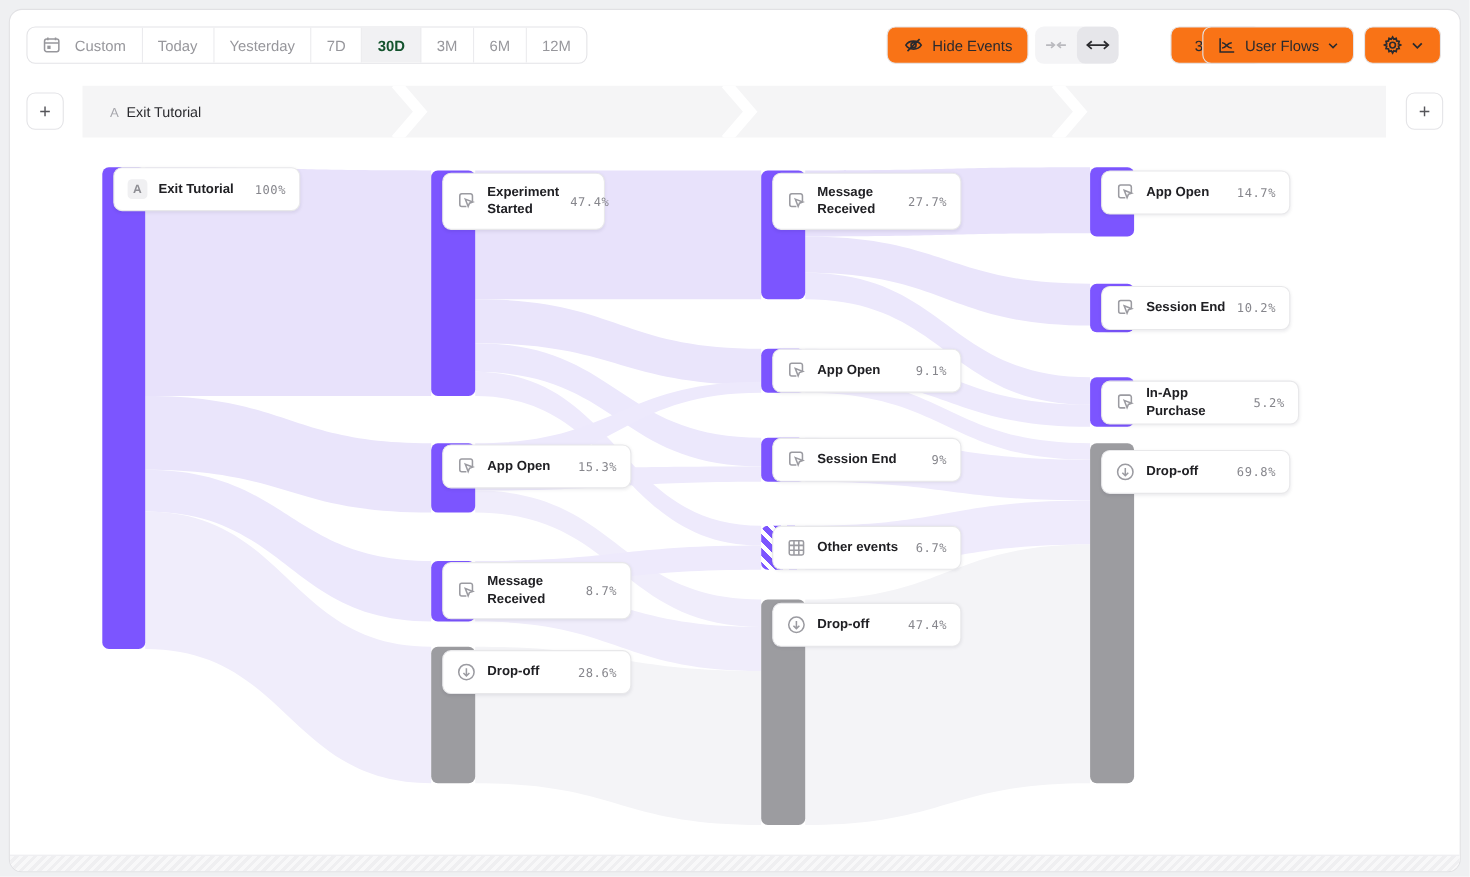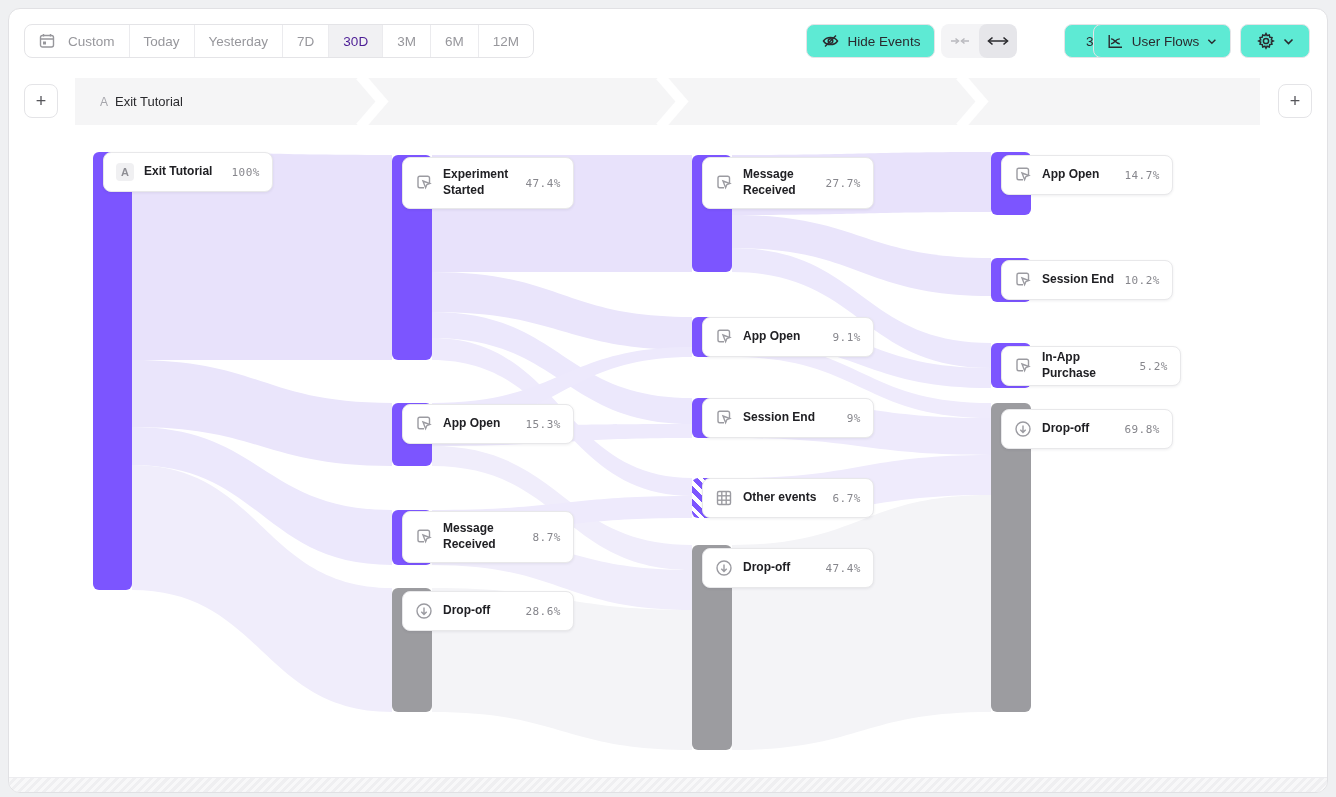--- a/index.html
+++ b/index.html
@@ -12,24 +12,24 @@
   .hatch-strip { position:absolute; left:0; bottom:0; width:100%; height:15px;
     border-top:1px solid #ECECEF;
     background:repeating-linear-gradient(135deg,#f8f8f9 0 3px,#efeff1 3px 6px); }
 
   
   .seg-group { position:absolute; display:flex; background:#fff; border:1px solid #E4E4E7;
     border-radius:8px; height:34px; overflow:hidden; }
   .seg-cell { display:flex; align-items:center; justify-content:center; gap:13px; padding:0 14px;
     font-size:13.5px; color:#97979C; border-right:1px solid #EBEBEE; cursor:pointer; white-space:nowrap; }
   .seg-cell:last-child { border-right:none; }
-  .seg-cell.active { background:#F1F1F3; color:#4c1d95; font-weight:400; }
+  .seg-cell.active { background:#F1F1F3; color:#14532d; font-weight:700; }
 
   .btn { position:absolute; height:34px; display:flex; align-items:center; justify-content:center;
-    gap:8px; background:#5eead4; border:1px solid #E4E4E7; border-radius:8px; padding:0 13px;
+    gap:8px; background:#f97316; border:1px solid #E4E4E7; border-radius:8px; padding:0 13px;
     font-size:13.5px; color:#2A2A2E; font-weight:500; cursor:pointer; white-space:nowrap; }
 
   .arrow-toggle { position:absolute; height:34px; display:flex; background:#F4F4F6;
     border-radius:8px; overflow:hidden; }
   .arrow-cell { width:38px; display:flex; align-items:center; justify-content:center; cursor:pointer; }
   .arrow-cell.pressed { background:#E6E6EA; border-radius:8px; }
 
   
   .plus-btn { position:absolute; width:34px; height:34px; background:#fff; border:1px solid #E4E4E7;
     border-radius:8px; display:flex; align-items:center; justify-content:center;
@@ -223,21 +223,21 @@
   <div class="bar purple" style="left:991px; top:258px; height:44px;"></div>
   <div class="bar purple" style="left:991px; top:343px; height:45px;"></div>
   <div class="bar gray" style="left:991px; top:403px; height:309px;"></div>
 
   <div class="node-card" style="left:103px; top:152px; width:170px; height:40px;">
     <span class="chip">A</span>
     <span class="lbl">Exit Tutorial</span>
     <span class="pct">100%</span>
   </div>
 
-  <div class="node-card" style="left:402px; top:157px; width:172px; height:52px;">
+  <div class="node-card" style="left:402px; top:157px; width:148px; height:52px;">
     <span class="nicon">
       <svg width="18" height="18" viewBox="0 0 18 18">
           <g fill="none" stroke="#9B9BA1" stroke-width="1.4">
         <path d="M14.5 9.5 V4 A1.8 1.8 0 0 0 12.7 2.2 H4.8 A1.8 1.8 0 0 0 3 4 V12 A1.8 1.8 0 0 0 4.8 13.8 H9"></path>
         <path d="M8 7 L14.8 9.6 L11.8 10.7 L10.6 13.7 Z" fill="#fff"></path>
           </g>
         </svg>
     </span>
     <span class="lbl">Experiment Started</span>
     <span class="pct">47.4%</span>

